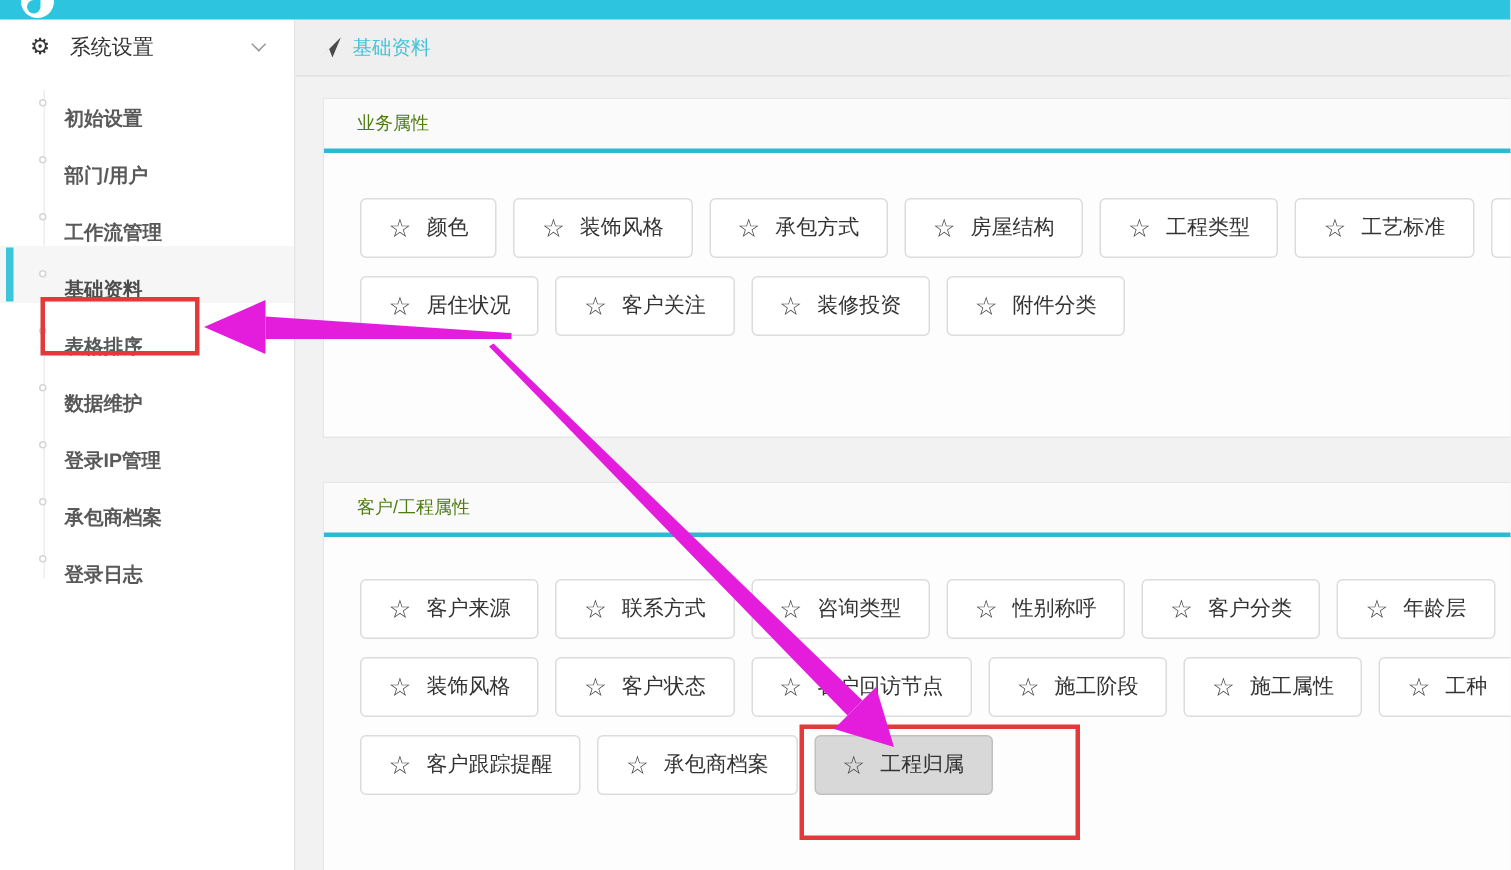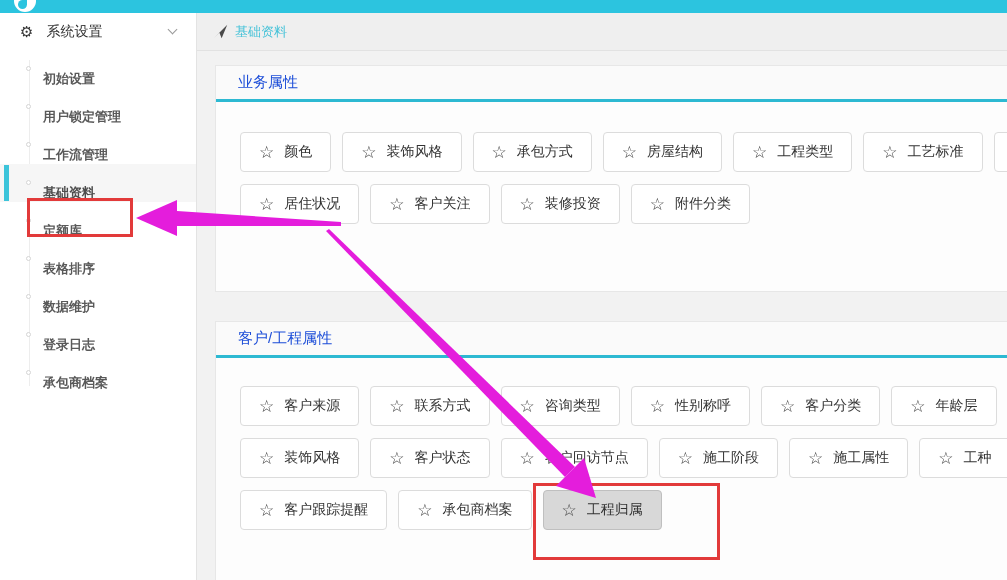--- a/index.html
+++ b/index.html
@@ -41,21 +41,21 @@
   .plane { width:15px; height:15px; margin-right:7px; }
   .plane svg { display:block; }
   .crumb-label { font-size:13px; color:#45c2d8; }
   .content { padding:14px 0 0 18px; }
 
   .card { background:#fdfdfd; border:1px solid #e7e7e7; margin-right:-10px; }
   .card-1 { height:227px; }
   .card-2 { height:300px; margin-top:29px; }
   .card-header { height:36px; background:#fafafa; border-bottom:3px solid #2db9d2;
     display:flex; align-items:center; padding-left:22px; }
-  .card-title { font-size:15px; color:#1d4ed8; }
+  .card-title { font-size:12px; color:#4d7c0f; }
   .card-body { padding:30px 0 0 24px; overflow:hidden; }
   .card-2 .card-body { padding-top:28px; }
   .btn-row { display:flex; margin-bottom:12px; white-space:nowrap; }
   .attr-btn { height:40px; display:inline-flex; align-items:center; padding:0 18px;
     background:#ffffff; border:1px solid #dcdcdc; border-radius:4px; margin-right:11px;
     font-size:14px; color:#333; cursor:pointer; flex:0 0 auto; }
   .attr-btn .star { font-size:17px; color:#444; margin-right:10px; line-height:1; }
   .attr-btn.active { background:#d8d8d8; border-color:#bfbfbf; }
   .attr-btn.partial { padding-right:40px; }
 
@@ -79,49 +79,49 @@
     <span class="sidebar-title">系统设置</span>
     <span class="chev"></span>
   </div>
   <div class="menu">
       <div class="menu-item">
         <span class="bullet"></span>
         <span>初始设置</span>
       </div>
       <div class="menu-item">
         <span class="bullet"></span>
-        <span>用户锁定管理</span>
+        <span>部门/用户</span>
       </div>
       <div class="menu-item">
         <span class="bullet"></span>
         <span>工作流管理</span>
       </div>
       <div class="menu-item selected">
         <span class="bullet"></span>
         <span>基础资料</span>
       </div>
       <div class="menu-item">
         <span class="bullet"></span>
-        <span>定额库</span>
-      </div>
-      <div class="menu-item">
-        <span class="bullet"></span>
         <span>表格排序</span>
       </div>
       <div class="menu-item">
         <span class="bullet"></span>
         <span>数据维护</span>
       </div>
       <div class="menu-item">
         <span class="bullet"></span>
+        <span>登录IP管理</span>
+      </div>
+      <div class="menu-item">
+        <span class="bullet"></span>
+        <span>承包商档案</span>
+      </div>
+      <div class="menu-item">
+        <span class="bullet"></span>
         <span>登录日志</span>
-      </div>
-      <div class="menu-item">
-        <span class="bullet"></span>
-        <span>承包商档案</span>
       </div>
     </div>
 </div>
 
 <div class="main">
   <div class="breadcrumb">
     <span class="plane">
       <svg width="15" height="15" viewBox="0 0 20 20">
         <path d="M1 19 L19 1 L11.5 19 L8.6 11.6 Z" fill="#4a4a4a"></path>
       </svg>

